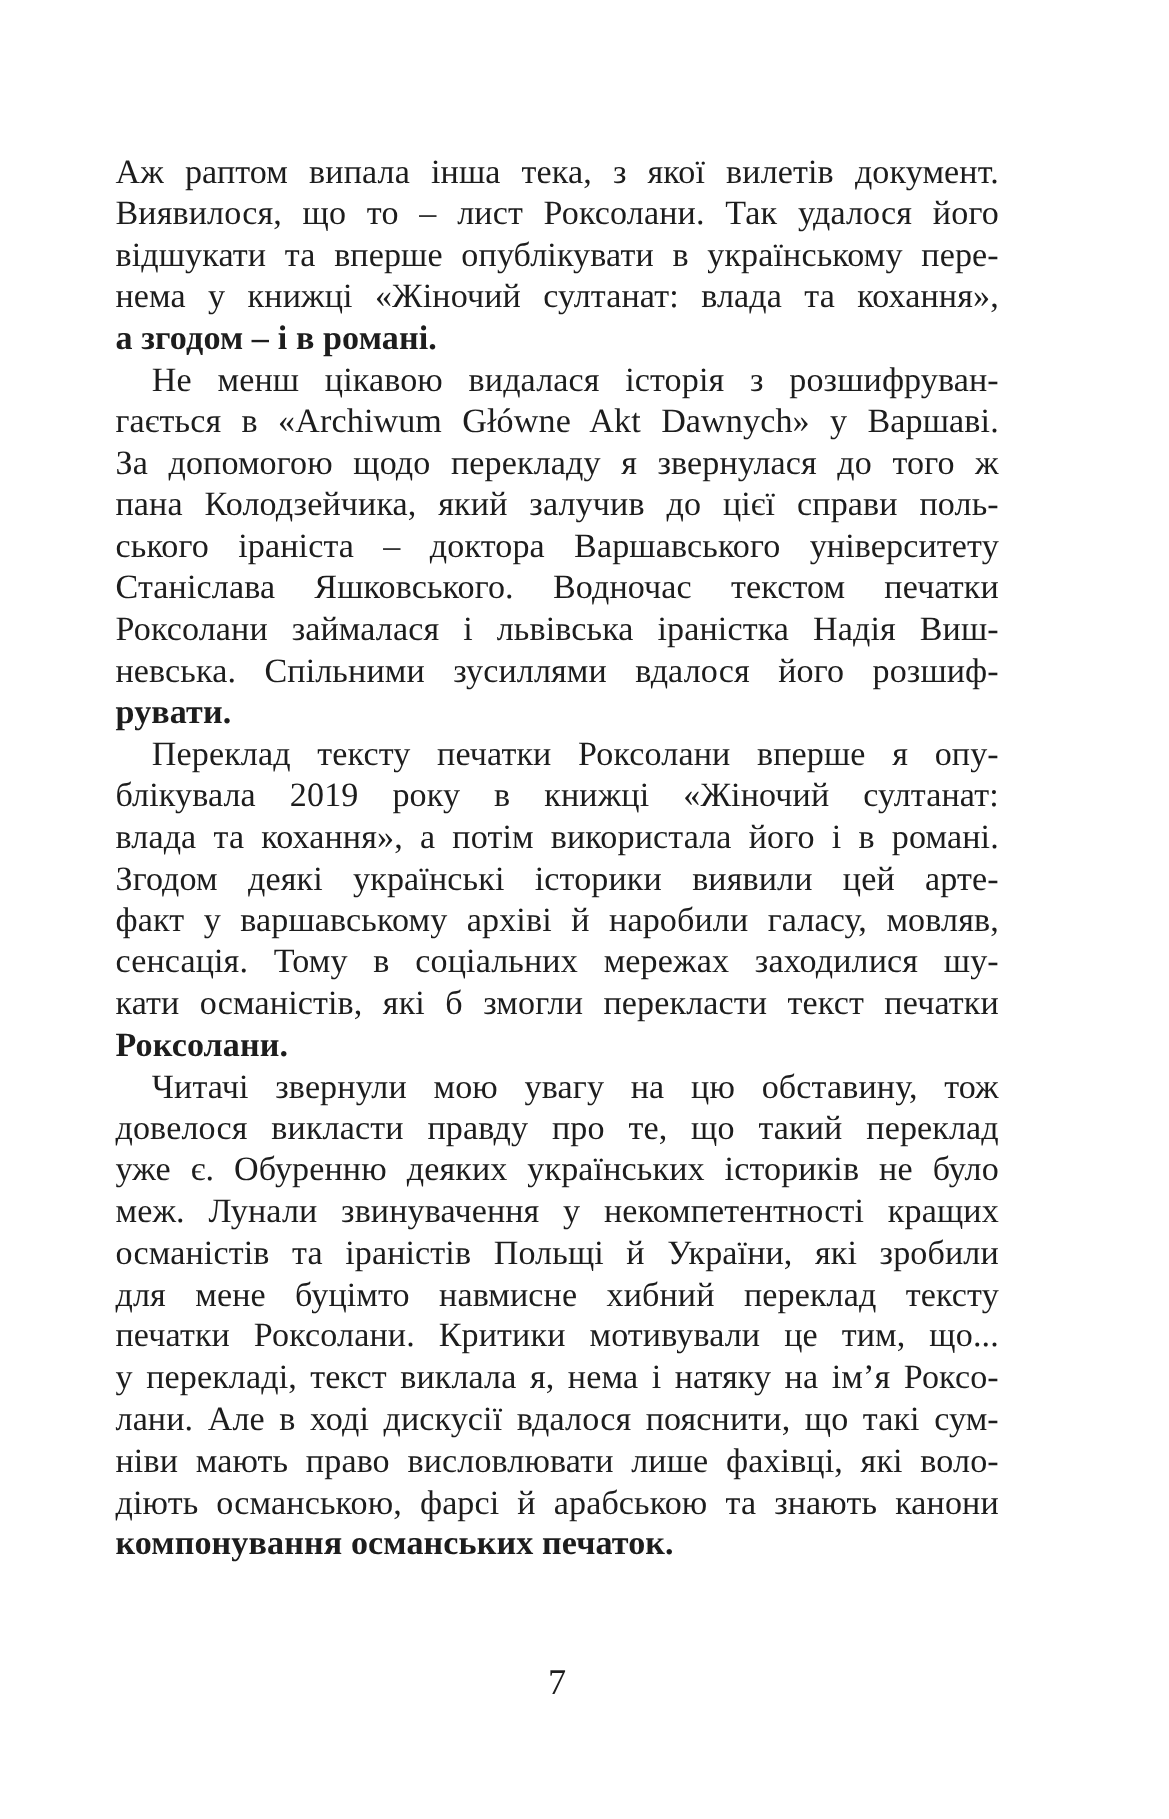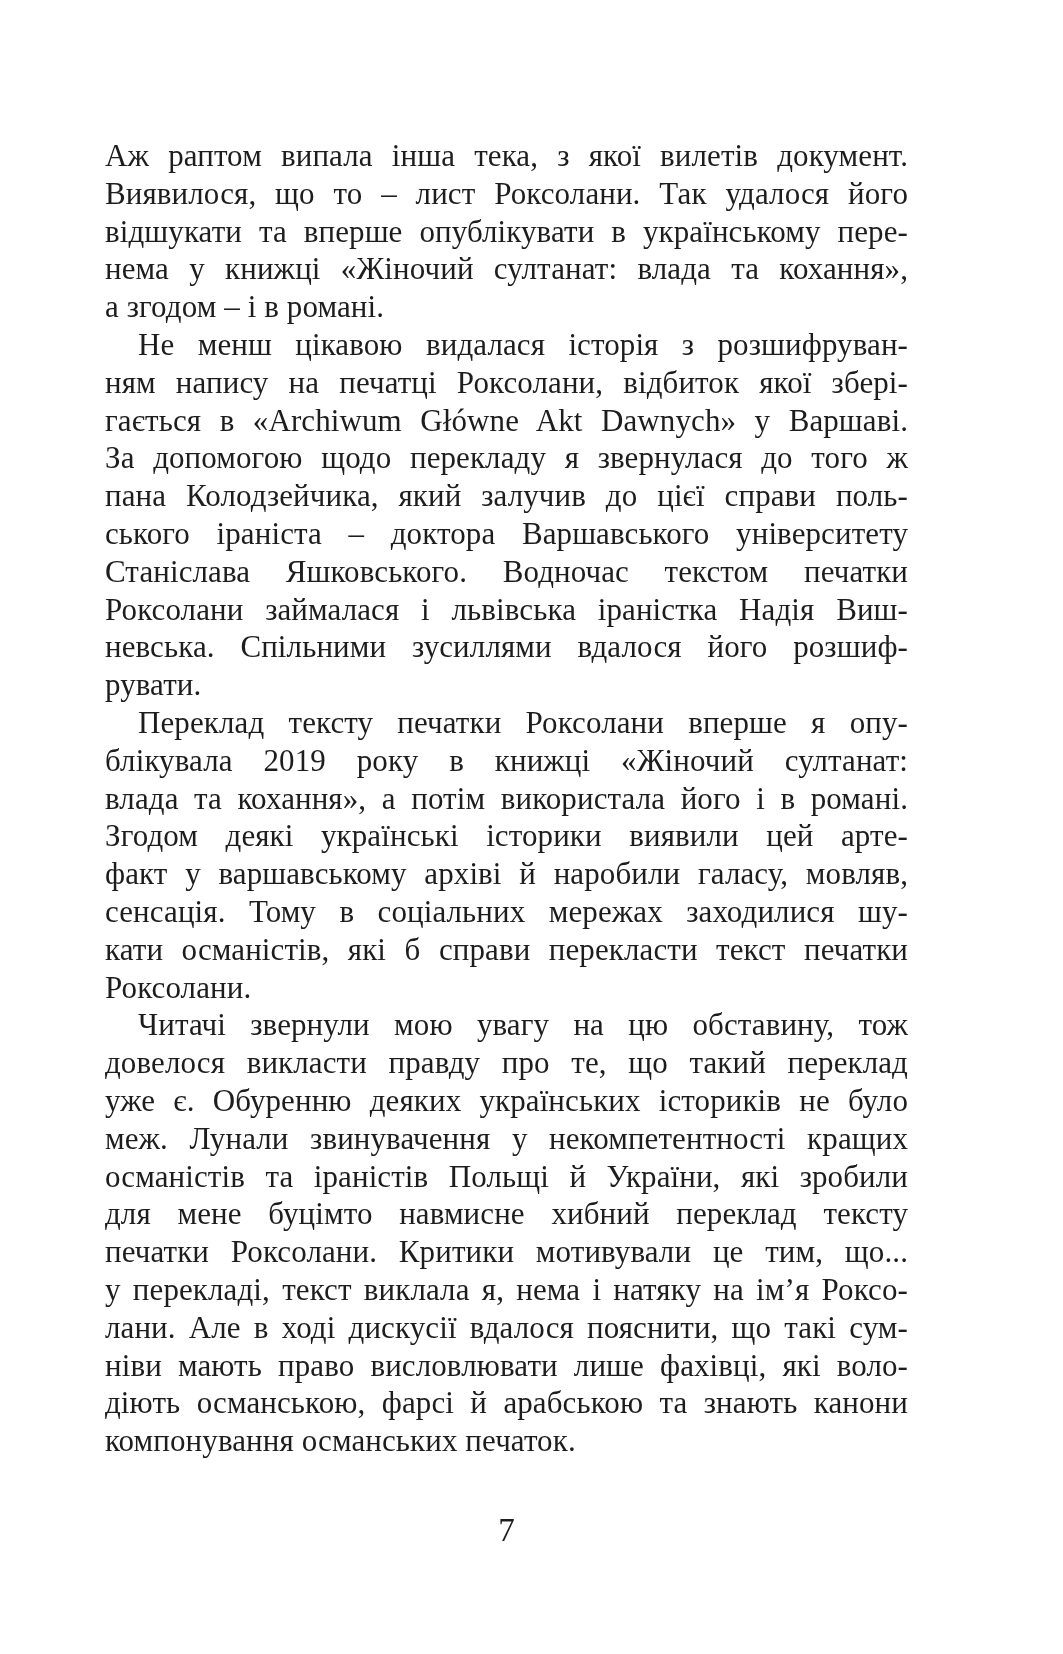--- a/index.html
+++ b/index.html
@@ -33,20 +33,21 @@
     margin: 0;
     padding: 0;
   }
   .line {
     text-align: justify;
     text-align-last: justify;
     white-space: normal;
   }
   .line.last {
     text-align-last: left;
+    font-weight: bold;
   }
   .line.indent {
     text-indent: 33px;
     font-family: Liberation Serif, serif;
   }
   .page-number {
     position: absolute;
     left: 105px;
     top: 1512px;
     width: 803px;
@@ -62,38 +63,37 @@
   <section class="text-block">
       <div class="paragraph">
         <div class="line">Аж раптом випала інша тека, з якої вилетів документ.</div>
         <div class="line">Виявилося, що то – лист Роксолани. Так удалося його</div>
         <div class="line">відшукати та вперше опублікувати в українському пере-</div>
         <div class="line">нема у книжці «Жіночий султанат: влада та кохання»,</div>
         <div class="line last">а згодом – і в романі.</div>
       </div>
       <div class="paragraph">
         <div class="line indent">Не менш цікавою видалася історія з розшифруван-</div>
-        <div class="line">ням напису на печатці Роксолани, відбиток якої збері-</div>
         <div class="line">гається в «Archiwum Główne Akt Dawnych» у Варшаві.</div>
         <div class="line">За допомогою щодо перекладу я звернулася до того ж</div>
         <div class="line">пана Колодзейчика, який залучив до цієї справи поль-</div>
         <div class="line">ського іраніста – доктора Варшавського університету</div>
         <div class="line">Станіслава Яшковського. Водночас текстом печатки</div>
         <div class="line">Роксолани займалася і львівська іраністка Надія Виш-</div>
         <div class="line">невська. Спільними зусиллями вдалося його розшиф-</div>
         <div class="line last">рувати.</div>
       </div>
       <div class="paragraph">
         <div class="line indent">Переклад тексту печатки Роксолани вперше я опу-</div>
         <div class="line">блікувала 2019 року в книжці «Жіночий султанат:</div>
         <div class="line">влада та кохання», а потім використала його і в романі.</div>
         <div class="line">Згодом деякі українські історики виявили цей арте-</div>
         <div class="line">факт у варшавському архіві й наробили галасу, мовляв,</div>
         <div class="line">сенсація. Тому в соціальних мережах заходилися шу-</div>
-        <div class="line">кати османістів, які б справи перекласти текст печатки</div>
+        <div class="line">кати османістів, які б змогли перекласти текст печатки</div>
         <div class="line last">Роксолани.</div>
       </div>
       <div class="paragraph">
         <div class="line indent">Читачі звернули мою увагу на цю обставину, тож</div>
         <div class="line">довелося викласти правду про те, що такий переклад</div>
         <div class="line">уже є. Обуренню деяких українських істориків не було</div>
         <div class="line">меж. Лунали звинувачення у некомпетентності кращих</div>
         <div class="line">османістів та іраністів Польщі й України, які зробили</div>
         <div class="line">для мене буцімто навмисне хибний переклад тексту</div>
         <div class="line">печатки Роксолани. Критики мотивували це тим, що...</div>

